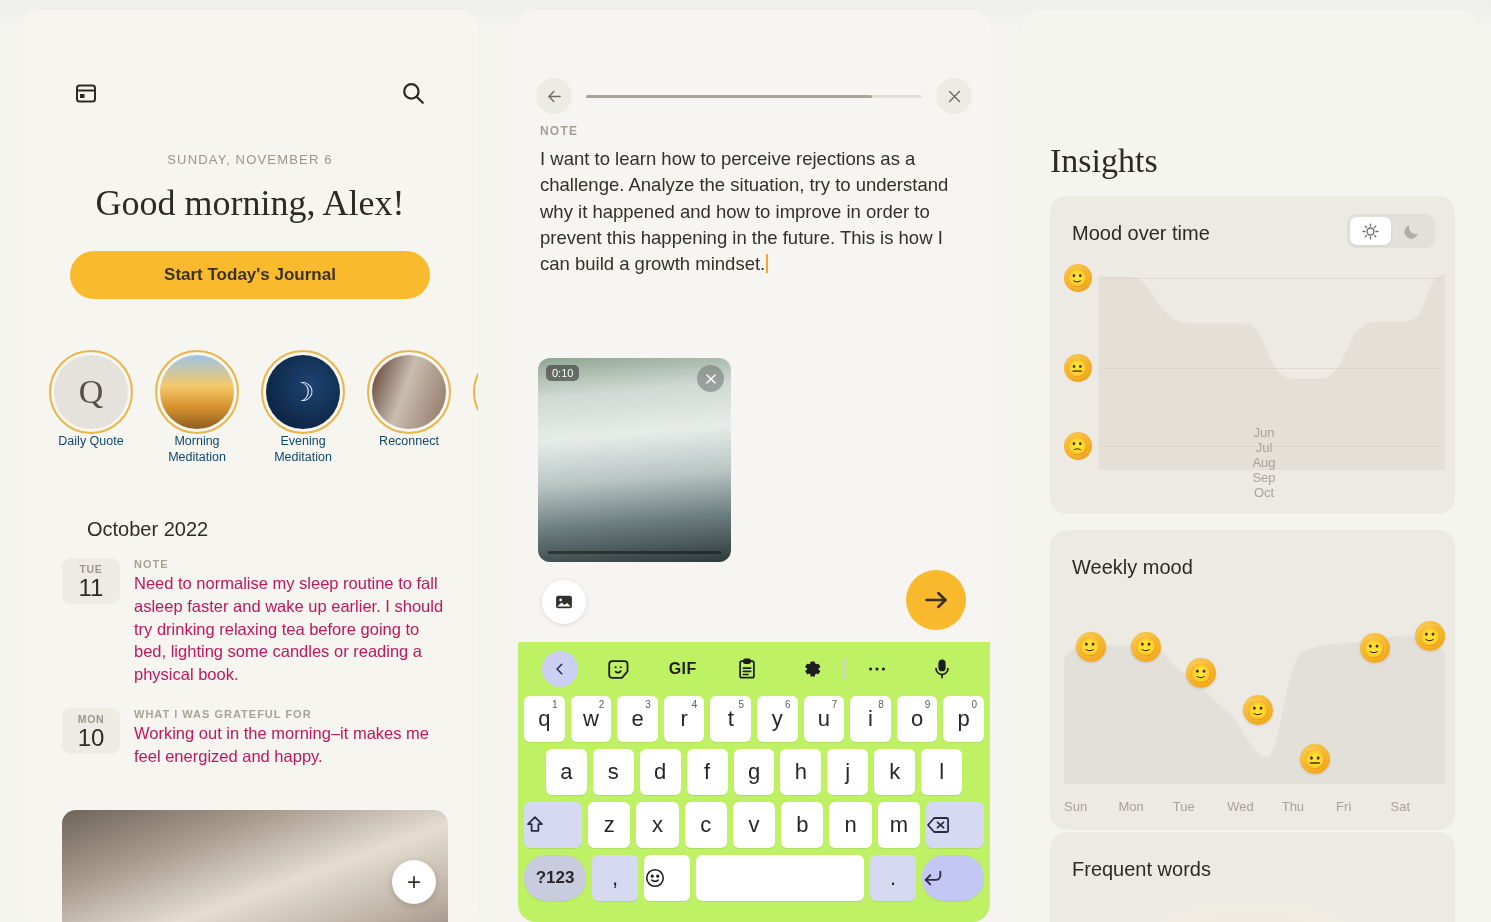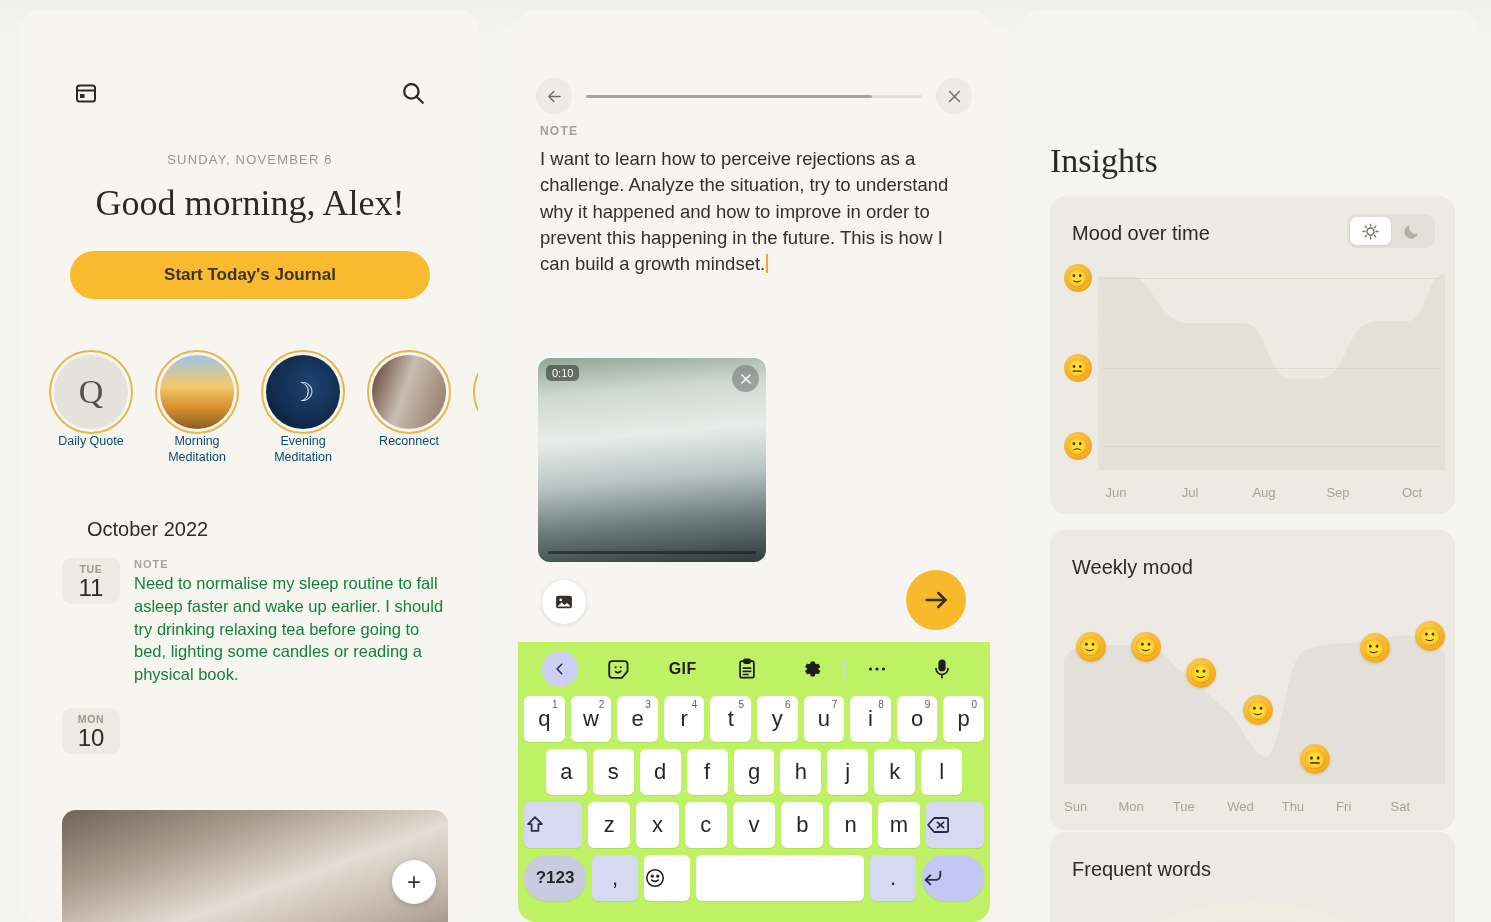--- a/index.html
+++ b/index.html
@@ -79,21 +79,21 @@
   .entries { position:absolute; top:548px; left:40px; right:30px; }
   .entry { display:flex; gap:14px; margin-bottom:22px; }
   .e-date {
     width:58px; flex:0 0 58px; background:#edebe3; border-radius:9px;
     text-align:center; padding:5px 0 7px; height:46px;
   }
   .e-dow { font-size:10.5px; letter-spacing:.6px; color:#9c968b; font-weight:600; }
   .e-day { font-size:24px; color:#2f2c27; font-weight:400; line-height:1.1; }
   .e-body { flex:1; }
   .e-kind { font-size:11px; letter-spacing:1px; color:#a8a299; font-weight:600; margin-bottom:2px; }
-  .e-text { font-size:16.5px; line-height:1.38; color:#15803d; }
+  .e-text { font-size:16.5px; line-height:1.38; color:#be185d; }
 
   .photo-card {
     position:absolute; left:40px; right:30px; top:800px; height:140px;
     border-radius:14px; overflow:hidden;
     background:linear-gradient(160deg,#6f6459 0%,#a89c8e 28%,#e5ddd2 55%,#bdb2a4 80%,#8e8478 100%);
   }
   .fab {
     position:absolute; right:42px; top:850px; width:44px; height:44px;
     border-radius:50%; background:#fff; border:none; cursor:pointer;
     display:flex; align-items:center; justify-content:center;
@@ -111,21 +111,21 @@
                background:#a8a49a; border-radius:2px; }
 
   .n-kind { position:absolute; top:114px; left:22px; font-size:12px;
             letter-spacing:1.2px; color:#a5a098; font-weight:600; }
   .n-text { position:absolute; top:136px; left:22px; right:22px;
             font-size:18.5px; line-height:1.42; color:#33302b; }
   .caret { display:inline-block; width:2px; height:19px; background:#f2a82a;
            vertical-align:-3px; margin-left:1px; }
 
   .vid {
-    position:absolute; left:20px; top:348px; width:228px; height:204px;
+    position:absolute; left:20px; top:348px; width:193px; height:204px;
     border-radius:12px; overflow:hidden;
     background:linear-gradient(175deg,#8fa693 0%,#cfd8d2 18%,#e7ece9 38%,#b9c6c4 58%,#6d7e80 78%,#2e3a3b 100%);
   }
   .vid-time { position:absolute; left:8px; top:7px; background:rgba(40,40,40,.55);
               color:#fff; font-size:11px; padding:2px 6px; border-radius:5px; }
   .vid-x { position:absolute; right:7px; top:7px; width:27px; height:27px;
            border-radius:50%; background:rgba(120,125,125,.62); border:none;
            cursor:pointer; display:flex; align-items:center; justify-content:center; }
   .vid-bar { position:absolute; left:10px; right:10px; bottom:8px; height:3px;
              background:rgba(20,20,20,.55); border-radius:2px; }
@@ -177,21 +177,21 @@
   .tg { flex:1; border:none; cursor:pointer; border-radius:7px; background:none;
         display:flex; align-items:center; justify-content:center; }
   .tg.on { background:#fff; box-shadow:0 1px 3px rgba(0,0,0,.08); }
 
   .mood-plot { position:absolute; left:14px; right:10px; top:72px; bottom:44px; }
   .emo { position:absolute; width:28px; height:28px; border-radius:50%;
          background:radial-gradient(circle at 38% 32%,#fcd15e,#f1a81f 72%,#dd9412);
          display:flex; align-items:center; justify-content:center; font-size:18px; }
   .dots { position:absolute; left:38px; right:6px; height:0;
           border-top:1.5px dotted #cfc9bf; }
-  .xaxis { position:absolute; left:29px; right:6px; bottom:14px; display:flex; }
+  .xaxis { position:absolute; left:29px; right:6px; bottom:14px; display:flex;flex-direction:column; }
   .xaxis span { flex:1; text-align:center; font-size:13px; color:#a8a299; }
   .week-axis { position:absolute; left:14px; right:10px; bottom:16px; display:flex; }
   .week-axis span { flex:1; text-align:left; font-size:13px; color:#a8a299; }
   .week-plot { position:absolute; left:14px; right:10px; top:78px; bottom:46px; }
   .wemo { position:absolute; width:30px; height:30px; border-radius:50%;
           transform:translate(-50%,-50%);
           background:radial-gradient(circle at 38% 32%,#fcd45f,#f3ab20 70%,#de9512);
           display:flex; align-items:center; justify-content:center; font-size:19px;
           box-shadow:0 1px 3px rgba(0,0,0,.12); }
   .words-blob { position:absolute; left:0; right:0; bottom:-60px; height:190px;
@@ -272,20 +272,24 @@
           <div class="e-body">
             <div class="e-kind">NOTE</div>
             <div class="e-text">Need to normalise my sleep routine to fall asleep faster and wake up earlier. I should try drinking relaxing tea before going to bed, lighting some candles or reading a physical book.</div>
           </div>
         </div>
         <div class="entry">
           <div class="e-date">
             <div class="e-dow">MON</div>
             <div class="e-day">10</div>
           </div>
+          <div class="e-body">
+            <div class="e-kind">WHAT I WAS GRATEFUL FOR</div>
+            <div class="e-text">Working out in the morning–it makes me feel energized and happy.</div>
+          </div>
         </div>
       </div>
 
       <div class="photo-card"></div>
       <button class="fab">+</button>
     </div>
   </div>
 
   <div class="phone p2">
     <div class="notch"></div>

